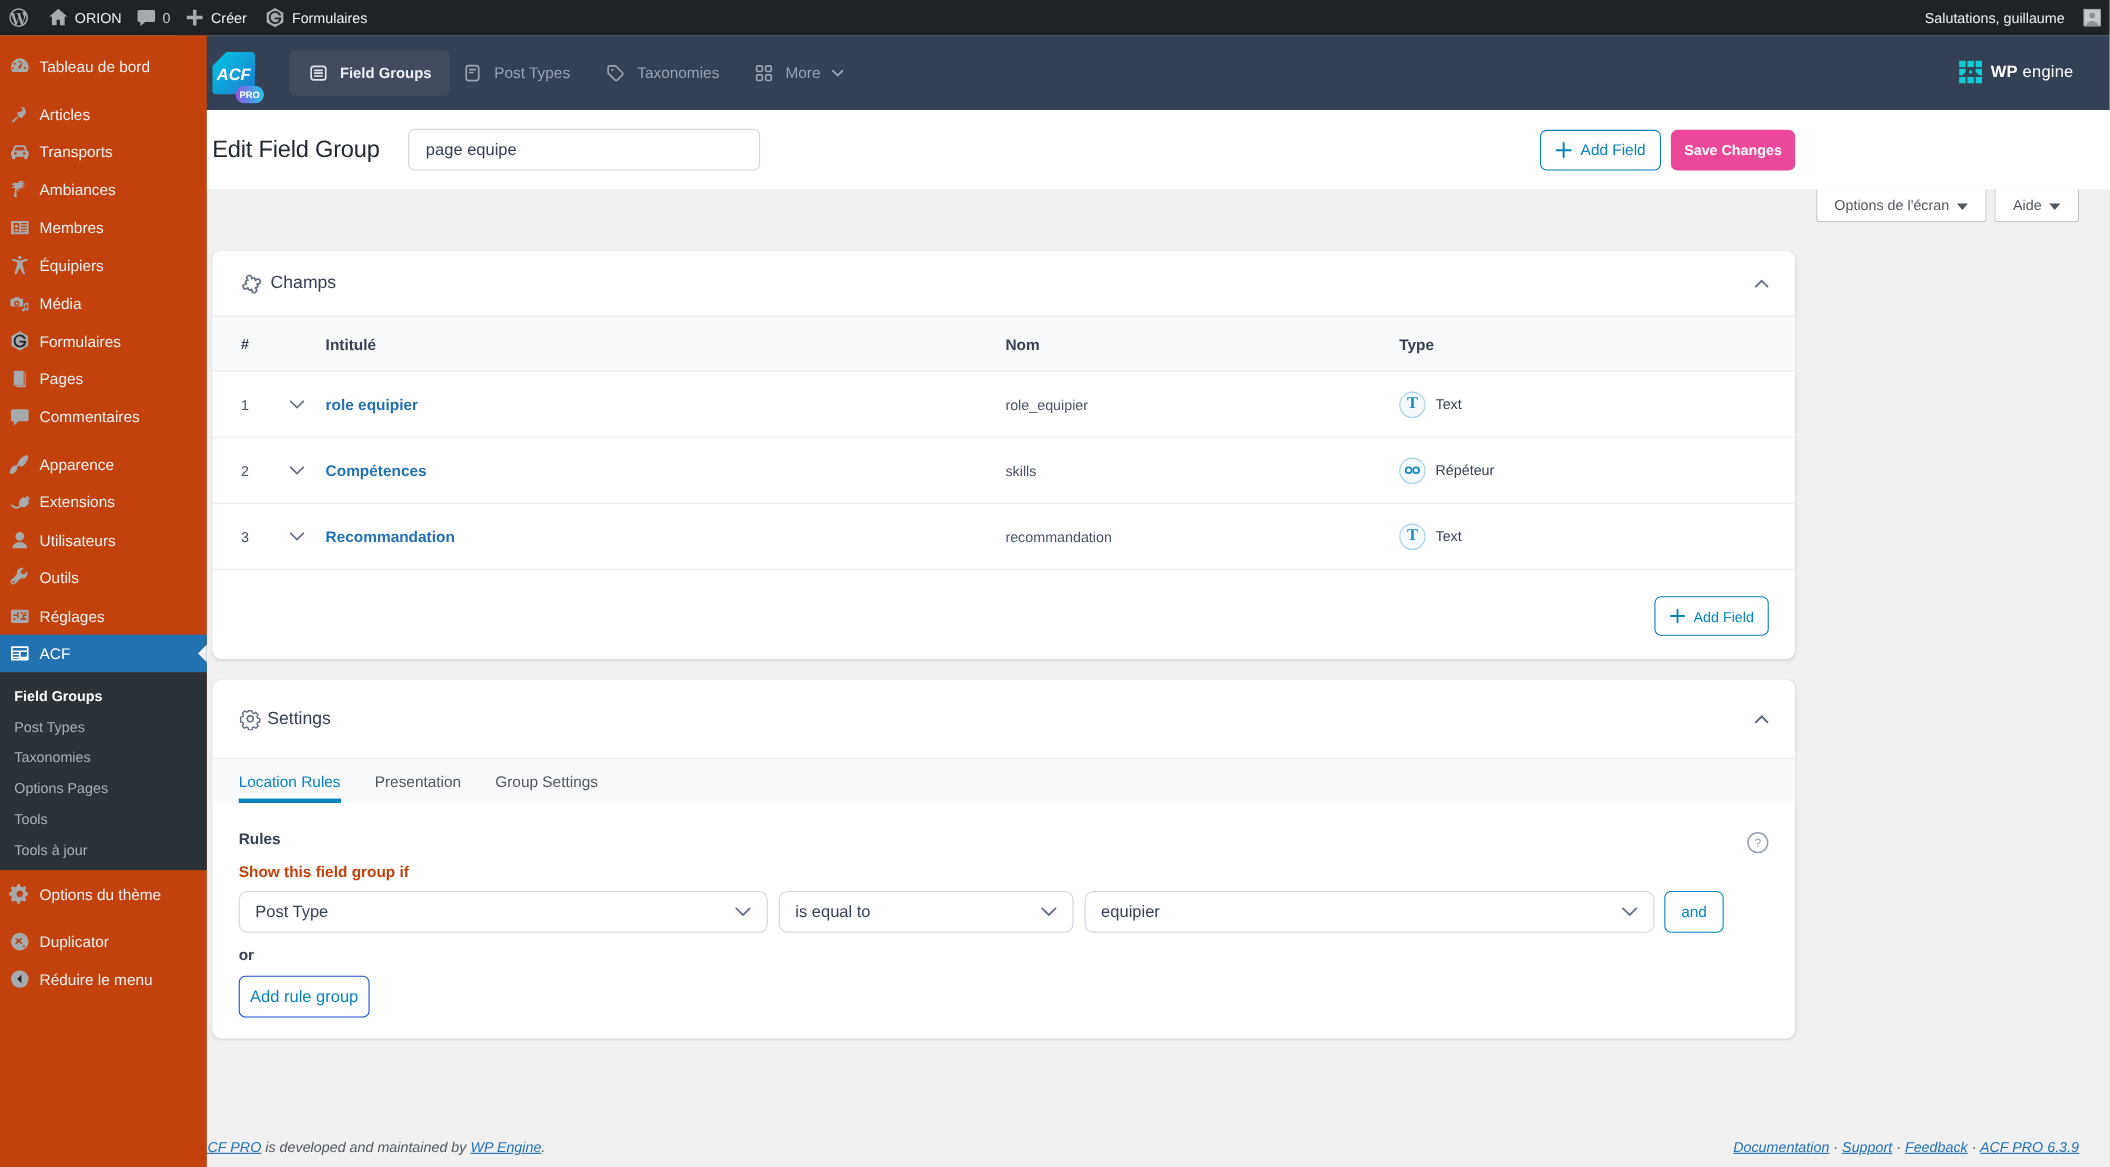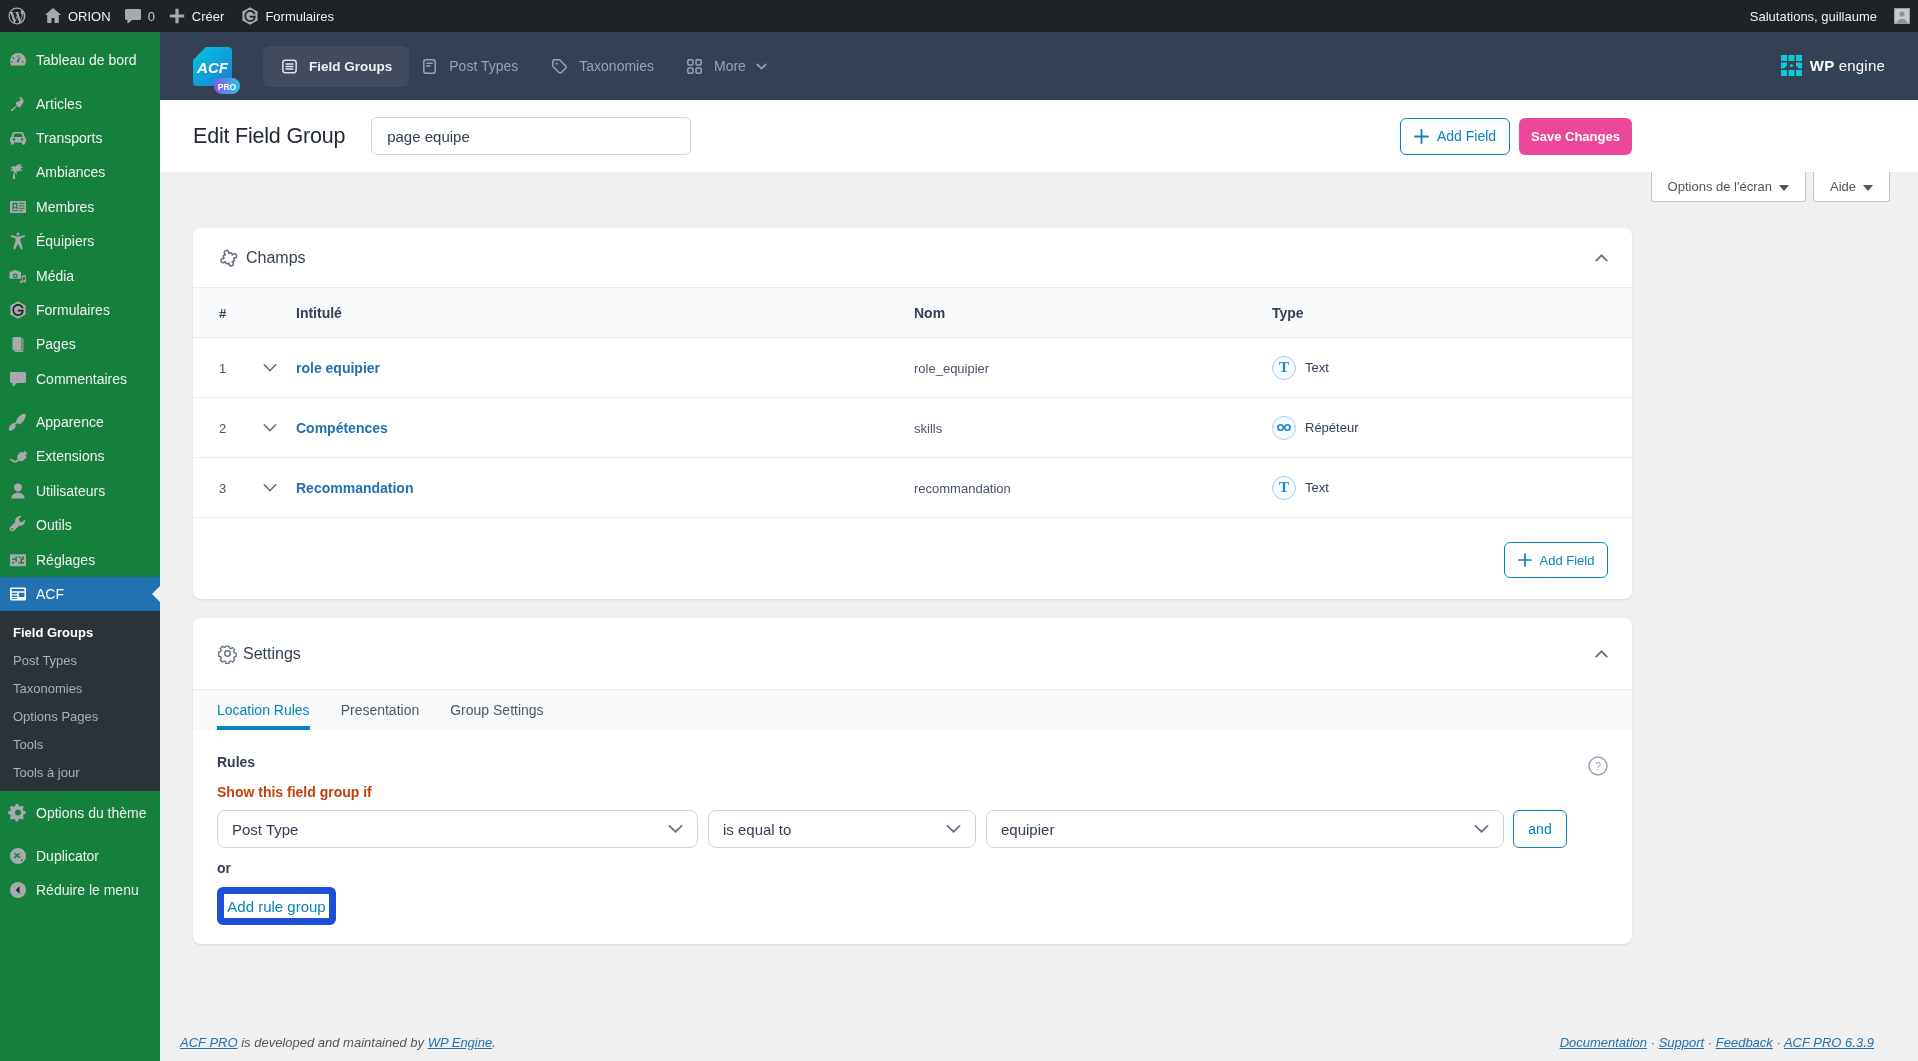--- a/index.html
+++ b/index.html
@@ -7,21 +7,21 @@
 html,body { width:1918px; height:1061px; overflow:hidden; }
 body { font-family:"Liberation Sans", sans-serif; background:#f0f0f1; color:#3c434a; position:relative; }
 
 #adminbar { position:absolute; left:0; top:0; width:1918px; height:32px; background:#1d2327; color:#f0f0f1; font-size:13px; z-index:50; }
 #adminbar .ab-left { display:flex; align-items:center; height:32px; }
 #adminbar .ab-item { display:flex; align-items:center; height:32px; padding:0 6px; gap:5px; }
 #adminbar .ab-item .txt { color:#f0f0f1; }
 #adminbar .ab-right { position:absolute; right:0; top:0; height:32px; display:flex; align-items:center; padding:0 8px; gap:17px; }
 .abicon { width:20px; height:20px; display:block; }
 
-#sidebar { position:absolute; left:0; top:32px; width:160px; height:1029px; background:#15803d; z-index:40; }
+#sidebar { position:absolute; left:0; top:32px; width:188px; height:1029px; background:#c2410c; z-index:40; }
 .m-item { height:34.4px; display:flex; align-items:center; gap:8px; padding-left:8px; color:#f0f0f1; font-size:14px; }
 .m-item .micon { width:20px; height:20px; flex:0 0 20px; }
 .m-sep { height:9px; }
 .m-sep1 { height:11px; }
 #acf-item { background:#2271b1; color:#fff; position:relative; }
 #acf-item:after { content:""; position:absolute; right:0; top:50%; margin-top:-8px; border:8px solid transparent; border-right-color:#f0f0f1; }
 #acf-sub { background:#2c3338; padding:8px 0 4px; }
 #acf-sub .s-item { height:28px; line-height:28px; padding-left:13px; font-size:13px; color:#a9b1b7; }
 #acf-sub .s-item.cur { color:#fff; font-weight:bold; }
 
@@ -71,26 +71,26 @@
 .tab.active { color:#0783be; }
 .tab.active:after { content:""; position:absolute; left:0; right:0; bottom:0; height:4px; background:#0783be; }
 .set-body { padding:24px; position:relative; height:214px; }
 .rules-l { font-size:14px; font-weight:bold; color:#344054; }
 .show-l { font-size:14px; font-weight:bold; color:#c2410c; margin-top:14px; }
 .selrow { display:flex; gap:10px; margin-top:10px; }
 .sel { height:38px; border:1px solid #d0d5dd; border-radius:8px; background:#fff; display:flex; align-items:center; padding:0 14px; font-size:15px; color:#344054; position:relative; }
 .sel .schev { position:absolute; right:14px; top:50%; transform:translateY(-50%); }
 .and-btn { width:54px; height:38px; border:1px solid #0783be; border-radius:6px; color:#0783be; font-size:14px; display:flex; align-items:center; justify-content:center; background:#fff; }
 .or-l { font-size:14px; font-weight:bold; color:#344054; margin-top:12px; }
-.arg-btn { margin-top:11px; width:119px; height:38px; border:7px solid #1d4ed8; border-radius:6px; color:#0783be; font-size:15px; display:flex; align-items:center; justify-content:center; background:#fff; }
+.arg-btn { margin-top:11px; width:119px; height:38px; border:1px solid #1d4ed8; border-radius:6px; color:#0783be; font-size:15px; display:flex; align-items:center; justify-content:center; background:#fff; }
 .help-circ { position:absolute; right:24px; top:26px; }
 
 #wpfooter { position:absolute; left:20px; right:28px; top:1003px; font-size:13px; font-style:italic; color:#50575e; }
 #wpfooter a { color:#2271b1; text-decoration:underline; }
-#wpfooter .fright { position:absolute; right:16px; top:0; }
+#wpfooter .fright { position:absolute; right:0; top:0; }
 </style>
 </head>
 <body>
 <div id="adminbar">
   <div class="ab-left">
     <div class="ab-item" style="padding-left:7px;">
       <svg class="abicon" viewBox="0 0 20 20">
           <path fill="#a7aaad" d="M10 1.5a8.5 8.5 0 1 0 0 17 8.5 8.5 0 0 0 0-17zm-7.2 8.5c0-1 .22-2 .62-2.9l3.45 9.45A7.2 7.2 0 0 1 2.8 10zm7.2 7.2c-.7 0-1.4-.1-2-.3l2.1-6.2 2.2 6c.01.04.03.07.05.1-.75.26-1.54.4-2.35.4zm1-10.6c.42-.02.8-.07.8-.07.37-.04.33-.6-.05-.58 0 0-1.13.09-1.86.09-.68 0-1.84-.09-1.84-.09-.37-.02-.42.56-.04.58 0 0 .35.05.73.07l1.1 3-1.54 4.6-2.56-7.6c.42-.02.8-.07.8-.07.37-.04.33-.6-.05-.58 0 0-1.13.09-1.86.09l-.45-.01A7.2 7.2 0 0 1 10 2.8c1.87 0 3.57.71 4.85 1.88h-.09c-.68 0-1.17.6-1.17 1.24 0 .58.33 1.06.69 1.64.27.46.58 1.06.58 1.92 0 .6-.23 1.29-.53 2.25l-.7 2.34-2.53-7.47zm2.57 9.62 2.13-6.16c.4-1 .53-1.79.53-2.5 0-.26-.02-.5-.05-.72a7.2 7.2 0 0 1-2.61 9.38z"></path>
         </svg>
     </div>

